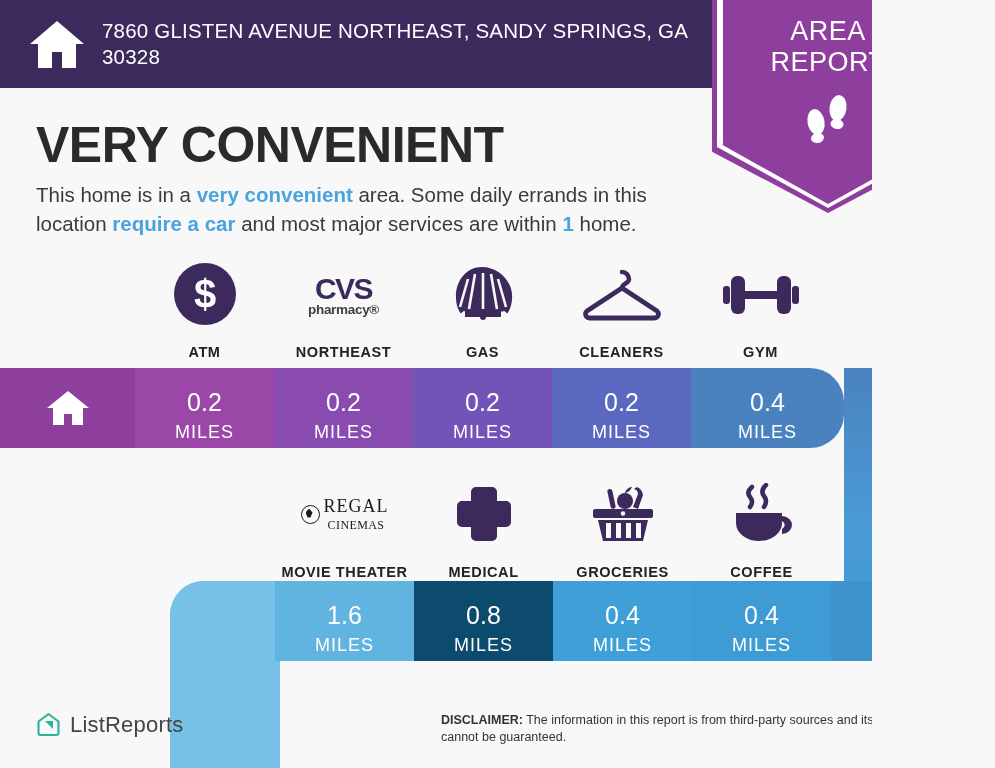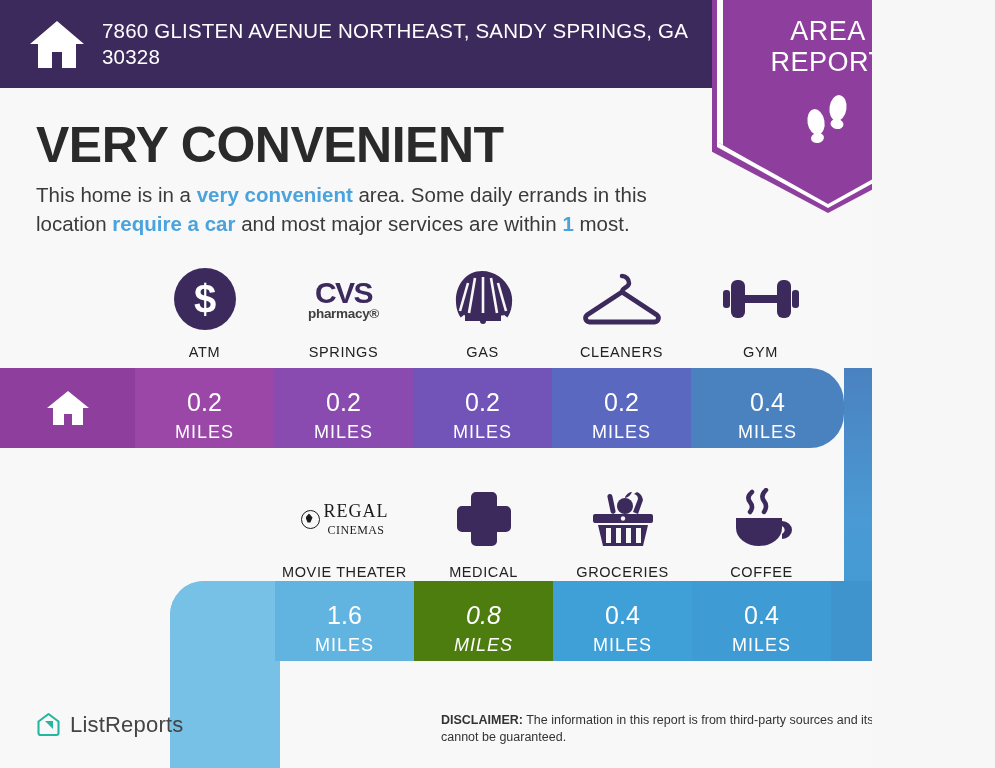--- a/index.html
+++ b/index.html
@@ -124,23 +124,23 @@
     align-items: center;
     justify-content: flex-end;
   }
   .icon-art {
     height: 62px;
     display: flex;
     align-items: center;
     justify-content: center;
   }
   .icon-label {
-    margin-top: 14px;
+    margin-top: 19px;
     font-size: 14.5px;
-    font-weight: 400;
+    font-weight: 700;
     letter-spacing: 0.6px;
     color: #222222;
     white-space: nowrap;
   }
 
   
   .cvs-logo { text-align: center; line-height: 1; }
   .cvs-top {
     font-size: 30px; font-weight: 700; color: #3c2a5c;
     letter-spacing: -1.5px; font-family: "Liberation Sans", sans-serif;
@@ -299,42 +299,42 @@
     </div>
     <svg class="badge-feet" viewBox="0 0 52 56">
       <ellipse cx="14" cy="30" rx="8.5" ry="13" fill="#ffffff" transform="rotate(-10 14 30)"></ellipse>
       <ellipse cx="15.5" cy="46" rx="6.5" ry="5" fill="#ffffff" transform="rotate(-10 15.5 46)"></ellipse>
       <ellipse cx="36" cy="16" rx="8.5" ry="13" fill="#ffffff" transform="rotate(8 36 16)"></ellipse>
       <ellipse cx="35" cy="32" rx="6.5" ry="5" fill="#ffffff" transform="rotate(8 35 32)"></ellipse>
     </svg>
   </div>
 
   <div class="title">VERY CONVENIENT</div>
-  <div class="subtitle"><span>This home is in a </span><span class="hl">very convenient</span><span> area. Some daily errands in this location </span><span class="hl">require a car</span><span> and most major services are within </span><span class="hl">1</span><span> most.</span></div>
+  <div class="subtitle"><span>This home is in a </span><span class="hl">very convenient</span><span> area. Some daily errands in this location </span><span class="hl">require a car</span><span> and most major services are within </span><span class="hl">1</span><span> home.</span></div>
 
   <div class="icon-row" style="left:135px; top:265px; width:709px; height:95px;">
 
     <div class="icon-cell" style="width:139px;">
       <div class="icon-art">
         <svg width="62" height="62" viewBox="0 0 62 62">
           <circle cx="31" cy="31" r="31" fill="#3c2a5c"></circle>
           <text x="31" y="45" text-anchor="middle" font-family="'Liberation Sans',sans-serif" font-size="40" font-weight="700" fill="#ffffff">$</text>
         </svg>
       </div>
       <div class="icon-label">ATM</div>
     </div>
 
     <div class="icon-cell" style="width:139px;">
       <div class="icon-art">
         <div class="cvs-logo">
           <div class="cvs-top">CVS</div>
           <div class="cvs-bot">pharmacy®</div>
         </div>
       </div>
-      <div class="icon-label">SPRINGS</div>
+      <div class="icon-label">NORTHEAST</div>
     </div>
 
     <div class="icon-cell" style="width:139px;">
       <div class="icon-art">
         <svg width="60" height="60" viewBox="0 0 60 60">
           <path d="M30 2 C14 2 3 16 3 32 C3 40 5 46 8 50 L14 45 C13 40 13 36 14 31
                    C10 38 10 44 12 48 L52 48 C54 44 54 38 50 31 C51 36 51 40 50 45 L56 50
                    C59 46 61 40 61 32 C61 16 46 2 30 2 Z" fill="#3c2a5c" transform="scale(0.97)"></path>
           <g stroke="#f8f8f8" stroke-width="2.6" fill="none">
             <path d="M30 8 L30 44"></path>
@@ -466,21 +466,21 @@
   </div>
 
   <div class="connector-left"></div>
 
   <div class="bar" id="bar-row2">
     <div class="seg" style="width:105px; background:#77c0e6;"></div>
     <div class="seg" style="width:139px; background:#62b4e0;">
       <div class="seg-val">1.6</div>
       <div class="seg-unit">MILES</div>
     </div>
-    <div class="seg" style="width:139px; background:#4d7c0f;font-style:italic;">
+    <div class="seg" style="width:139px; background:#0c4a6e;">
       <div class="seg-val">0.8</div>
       <div class="seg-unit">MILES</div>
     </div>
     <div class="seg" style="width:139px; background:#3fa0d8;">
       <div class="seg-val">0.4</div>
       <div class="seg-unit">MILES</div>
     </div>
     <div class="seg" style="width:139px; background:#3f9bd3;">
       <div class="seg-val">0.4</div>
       <div class="seg-unit">MILES</div>

